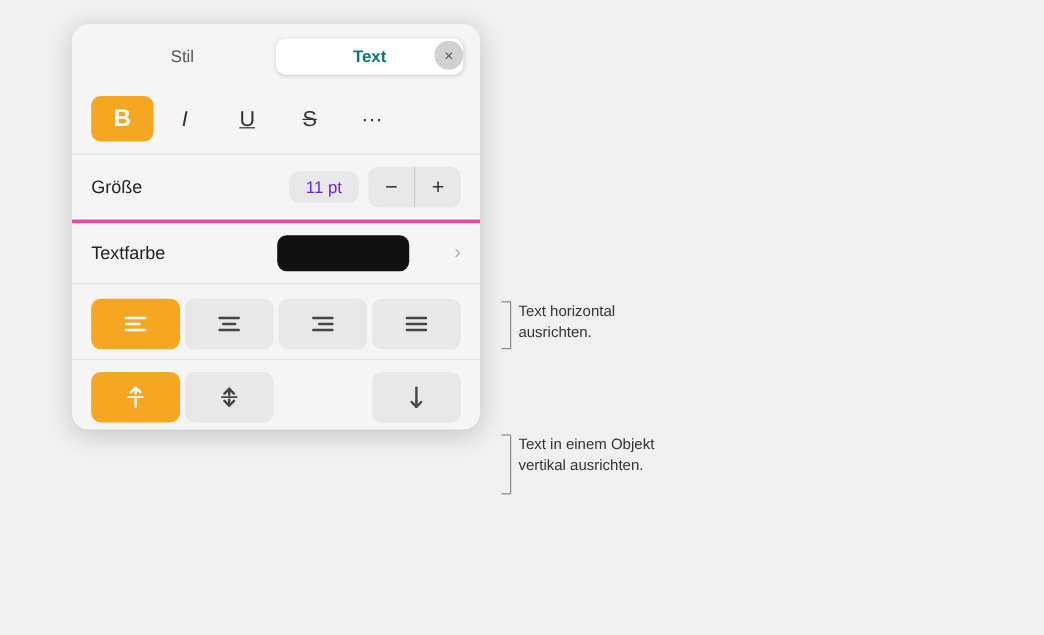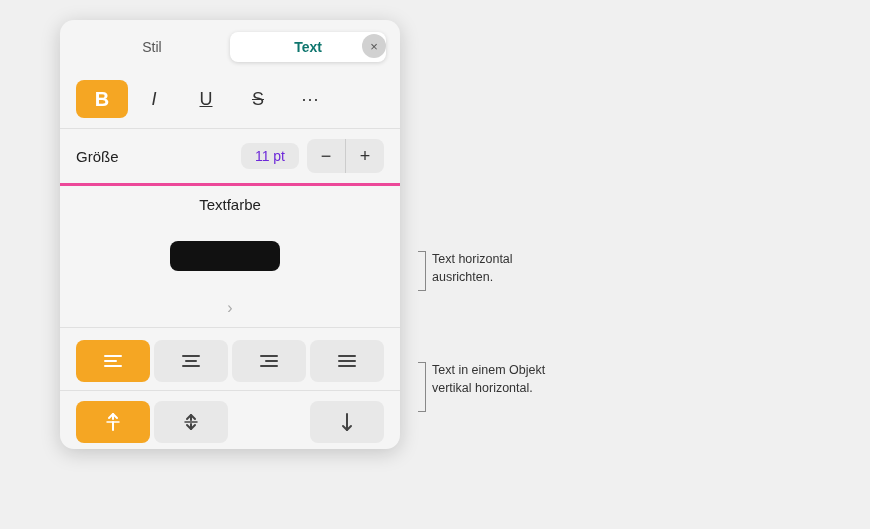--- a/index.html
+++ b/index.html
@@ -159,21 +159,21 @@
 
     .step-divider {
       width: 1px;
       background: #ccc;
       align-self: stretch;
     }
 
     
     .color-row {
       display: flex;
-      flex-direction: column;
+      flex-direction: row;
       align-items: center;
       padding: 10px 16px;
       border-bottom: 1px solid #e0e0e0;
       gap: 28px;
     }
 
     .color-label {
       flex: 1;
       font-size: 15px;
       color: #222;
@@ -416,18 +416,18 @@
       </div>
       <span class="annotation-text">Text horizontal ausrichten.</span>
     </div>
 
     <div class="annotation-item">
       <div class="annotation-bracket">
         <div class="bracket-corner-top" style="align-self:flex-end;"></div>
         <div class="bracket-line" style="height:48px; margin-left:7px;"></div>
         <div class="bracket-corner-bottom" style="align-self:flex-end;"></div>
       </div>
-      <span class="annotation-text">Text in einem Objekt vertikal horizontal.</span>
+      <span class="annotation-text">Text in einem Objekt vertikal ausrichten.</span>
     </div>
 
   </div>
 
 </div>
 
 </body></html>

